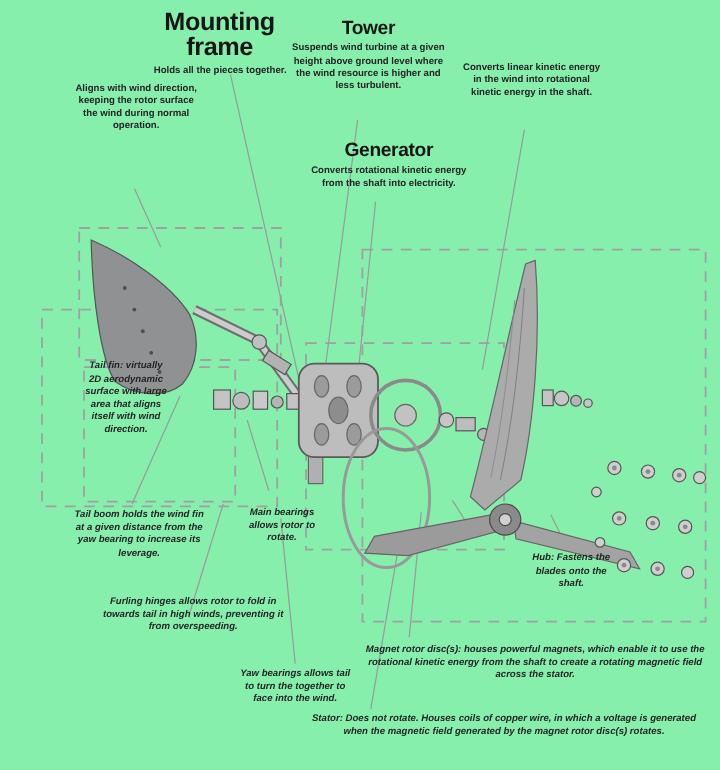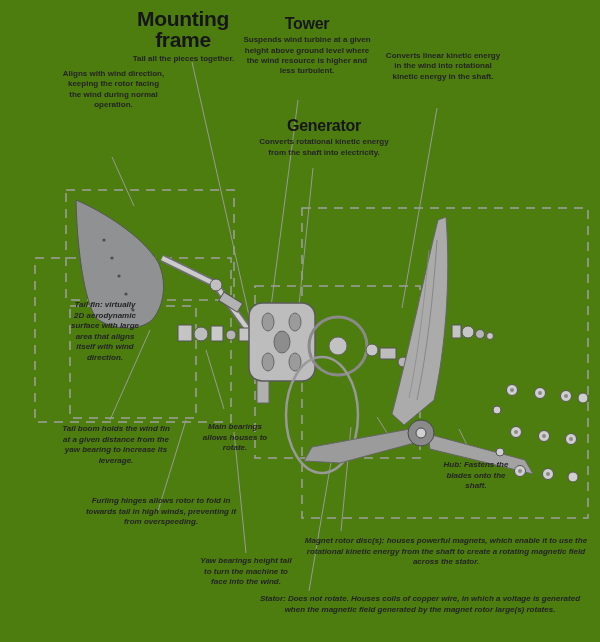--- a/index.html
+++ b/index.html
@@ -1,17 +1,17 @@
 <!DOCTYPE html>
 <html><head>
 <meta charset="utf-8">
 <style>
   html,body{margin:0;padding:0;background:#fff;}
   #stage{
-    position:relative;width:600px;height:642px;background:#4d7c0f;overflow:hidden;
+    position:relative;width:600px;height:642px;background:#86efac;overflow:hidden;
     font-family:"Liberation Sans","DejaVu Sans",sans-serif;color:#1c1c1c;
   }
   #machine-svg{position:absolute;left:0;top:0;width:600px;height:642px;}
   .label{position:absolute;text-align:center;}
   .label-title{font-weight:bold;letter-spacing:-0.3px;color:#161616;line-height:1.02;}
   .t-xl{font-size:21px;}
   .t-lg{font-size:16px;}
   .label-desc{font-size:8px;font-weight:bold;color:#242424;line-height:1.3;margin-top:3px;}
   .anno{position:absolute;text-align:center;font-size:8px;font-weight:bold;
         font-style:italic;color:#242424;line-height:1.32;}
@@ -135,51 +135,51 @@
         <circle cx="544" cy="436" r="2"></circle>
           <circle cx="571" cy="439" r="2"></circle>
         <circle cx="520" cy="471" r="2"></circle>
           <circle cx="548" cy="474" r="2"></circle>
       </g>
     </g>
   </svg>
 
   <div class="label" style="left:118px;top:8px;width:130px;">
     <div class="label-title t-xl">Mounting frame</div>
-    <div class="label-desc" style="width:145px;margin-left:-7px;">Tail all the pieces together.</div>
+    <div class="label-desc" style="width:145px;margin-left:-7px;">Holds all the pieces together.</div>
   </div>
 
   <div class="label" style="left:243px;top:16px;width:128px;">
     <div class="label-title t-lg">Tower</div>
     <div class="label-desc">Suspends wind turbine at a given height above ground level where the wind resource is higher and less turbulent.</div>
   </div>
 
   <div class="label" style="left:383px;top:48px;width:120px;">
     <div class="label-desc">Converts linear kinetic energy in the wind into rotational kinetic energy in the shaft.</div>
   </div>
 
   <div class="label" style="left:62px;top:66px;width:103px;">
-    <div class="label-desc">Aligns with wind direction, keeping the rotor facing the wind during normal operation.</div>
+    <div class="label-desc">Aligns with wind direction, keeping the rotor surface the wind during normal operation.</div>
   </div>
 
   <div class="label" style="left:250px;top:118px;width:148px;">
     <div class="label-title t-lg">Generator</div>
     <div class="label-desc">Converts rotational kinetic energy from the shaft into electricity.</div>
   </div>
 
   <div class="anno" style="left:69px;top:300px;width:72px;">Tail fin: virtually 2D aerodynamic surface with large area that aligns itself with wind direction.</div>
 
   <div class="anno" style="left:58px;top:424px;width:116px;">Tail boom holds the wind fin at a given distance from the yaw bearing to increase its leverage.</div>
 
   <div class="anno" style="left:76px;top:496px;width:170px;">Furling hinges allows rotor to fold in towards tail in high winds, preventing it from overspeeding.</div>
 
-  <div class="anno" style="left:198px;top:556px;width:96px;">Yaw bearings height tail to turn the machine to face into the wind.</div>
+  <div class="anno" style="left:198px;top:556px;width:96px;">Yaw bearings allows tail to turn the together to face into the wind.</div>
 
-  <div class="anno" style="left:196px;top:422px;width:78px;">Main bearings allows houses to rotate.</div>
+  <div class="anno" style="left:196px;top:422px;width:78px;">Main bearings allows rotor to rotate.</div>
 
 
   <div class="anno" style="left:302px;top:536px;width:288px;">Magnet rotor disc(s): houses powerful magnets, which enable it to use the rotational kinetic energy from the shaft to create a rotating magnetic field across the stator.</div>
 
   <div class="anno" style="left:438px;top:460px;width:76px;">Hub: Fastens the blades onto the shaft.</div>
 
-  <div class="anno" style="left:252px;top:594px;width:336px;">Stator: Does not rotate. Houses coils of copper wire, in which a voltage is generated when the magnetic field generated by the magnet rotor large(s) rotates.</div>
+  <div class="anno" style="left:252px;top:594px;width:336px;">Stator: Does not rotate. Houses coils of copper wire, in which a voltage is generated when the magnetic field generated by the magnet rotor disc(s) rotates.</div>
 
 </div>
 
 </body></html>

